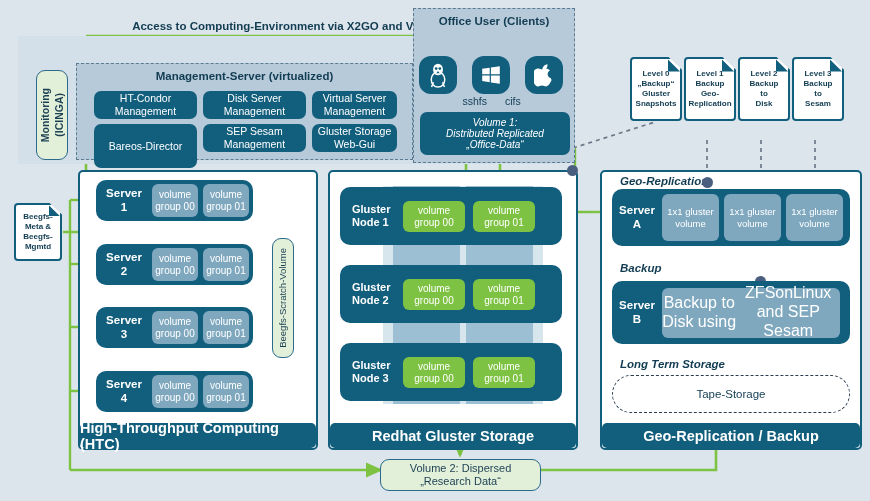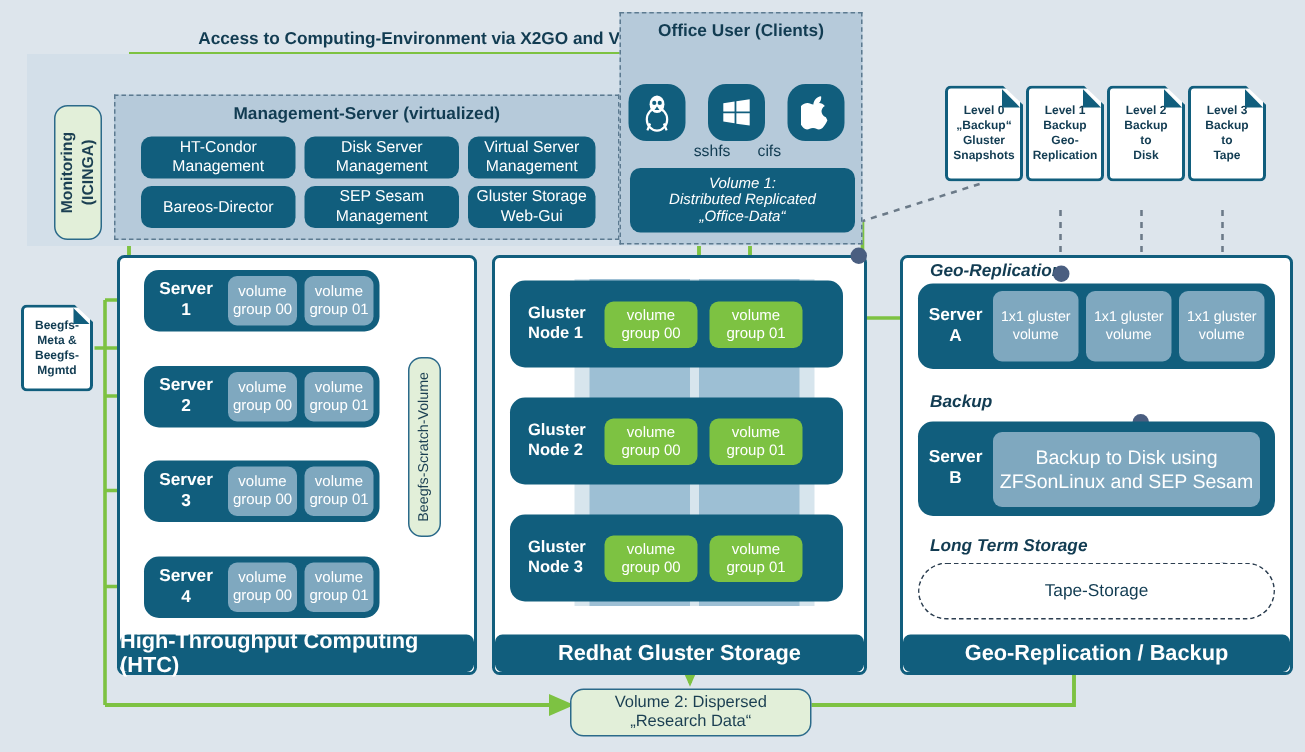--- a/index.html
+++ b/index.html
@@ -197,21 +197,21 @@
   </div>
   <div class="abs mgmt-btn" style="left:94px;top:91px;width:103px;height:28px;">
     <span>HT-Condor Management</span>
   </div>
   <div class="abs mgmt-btn" style="left:203px;top:91px;width:103px;height:28px;">
     <span>Disk Server Management</span>
   </div>
   <div class="abs mgmt-btn" style="left:312px;top:91px;width:85px;height:28px;">
     <span>Virtual Server Management</span>
   </div>
-  <div class="abs mgmt-btn" style="left:94px;top:124px;width:103px;height:28px;">
+  <div class="abs mgmt-btn" style="left:94px;top:124px;width:103px;height:44px;">
     <span>Bareos-Director</span>
   </div>
   <div class="abs mgmt-btn" style="left:203px;top:124px;width:103px;height:28px;">
     <span>SEP Sesam Management</span>
   </div>
   <div class="abs mgmt-btn" style="left:312px;top:124px;width:85px;height:28px;">
     <span>Gluster Storage Web-Gui</span>
   </div>
 
   <div class="abs dashbox" style="left:413px;top:8px;width:162px;height:155px;">
@@ -273,21 +273,21 @@
     <span>Level 2</span>
     <span>Backup</span>
     <span>to</span>
     <span>Disk</span>
   </div>
   <div class="abs doc" style="left:792px;top:57px;width:52px;height:64px;flex-direction:column;">
     <div class="fold"></div>
     <span>Level 3</span>
     <span>Backup</span>
     <span>to</span>
-    <span>Tape</span>
+    <span>Sesam</span>
   </div>
 
   <div class="abs panel" style="left:78px;top:170px;width:240px;height:280px;"></div>
   <div class="abs panel-title" style="left:80px;top:423px;width:236px;height:25px;">High-Throughput Computing (HTC)</div>
 
   <div class="abs doc" style="left:14px;top:203px;width:48px;height:58px;flex-direction:column;">
     <div class="fold"></div>
     <span>Beegfs-</span>
     <span>Meta &amp;</span>
     <span>Beegfs-</span>
@@ -437,21 +437,21 @@
   </div>
 
   <div class="abs italic-lbl" style="left:620px;top:262px;">Backup</div>
   <div class="abs knob" style="left:755px;top:276px;width:11px;height:11px;"></div>
 
   <div class="abs server-box" style="left:612px;top:281px;width:238px;height:63px;">
     <div class="server-lbl" style="width:50px;flex:0 0 50px;">
       <div>Server</div>
       <div>B</div>
     </div>
-    <div class="vg" style="width:178px;height:50px;flex-direction:column;font-size:13px;">
+    <div class="vg" style="width:178px;height:50px;flex-direction:row;font-size:16px;">
       <span>Backup to Disk using</span>
       <span>ZFSonLinux and SEP Sesam</span>
     </div>
   </div>
 
   <div class="abs italic-lbl" style="left:620px;top:358px;">Long Term Storage</div>
   <div class="abs knob" style="left:810px;top:375px;width:11px;height:11px;"></div>
 
   <div class="abs tape" style="left:612px;top:375px;width:238px;height:38px;">
     <span>Tape-Storage</span>

